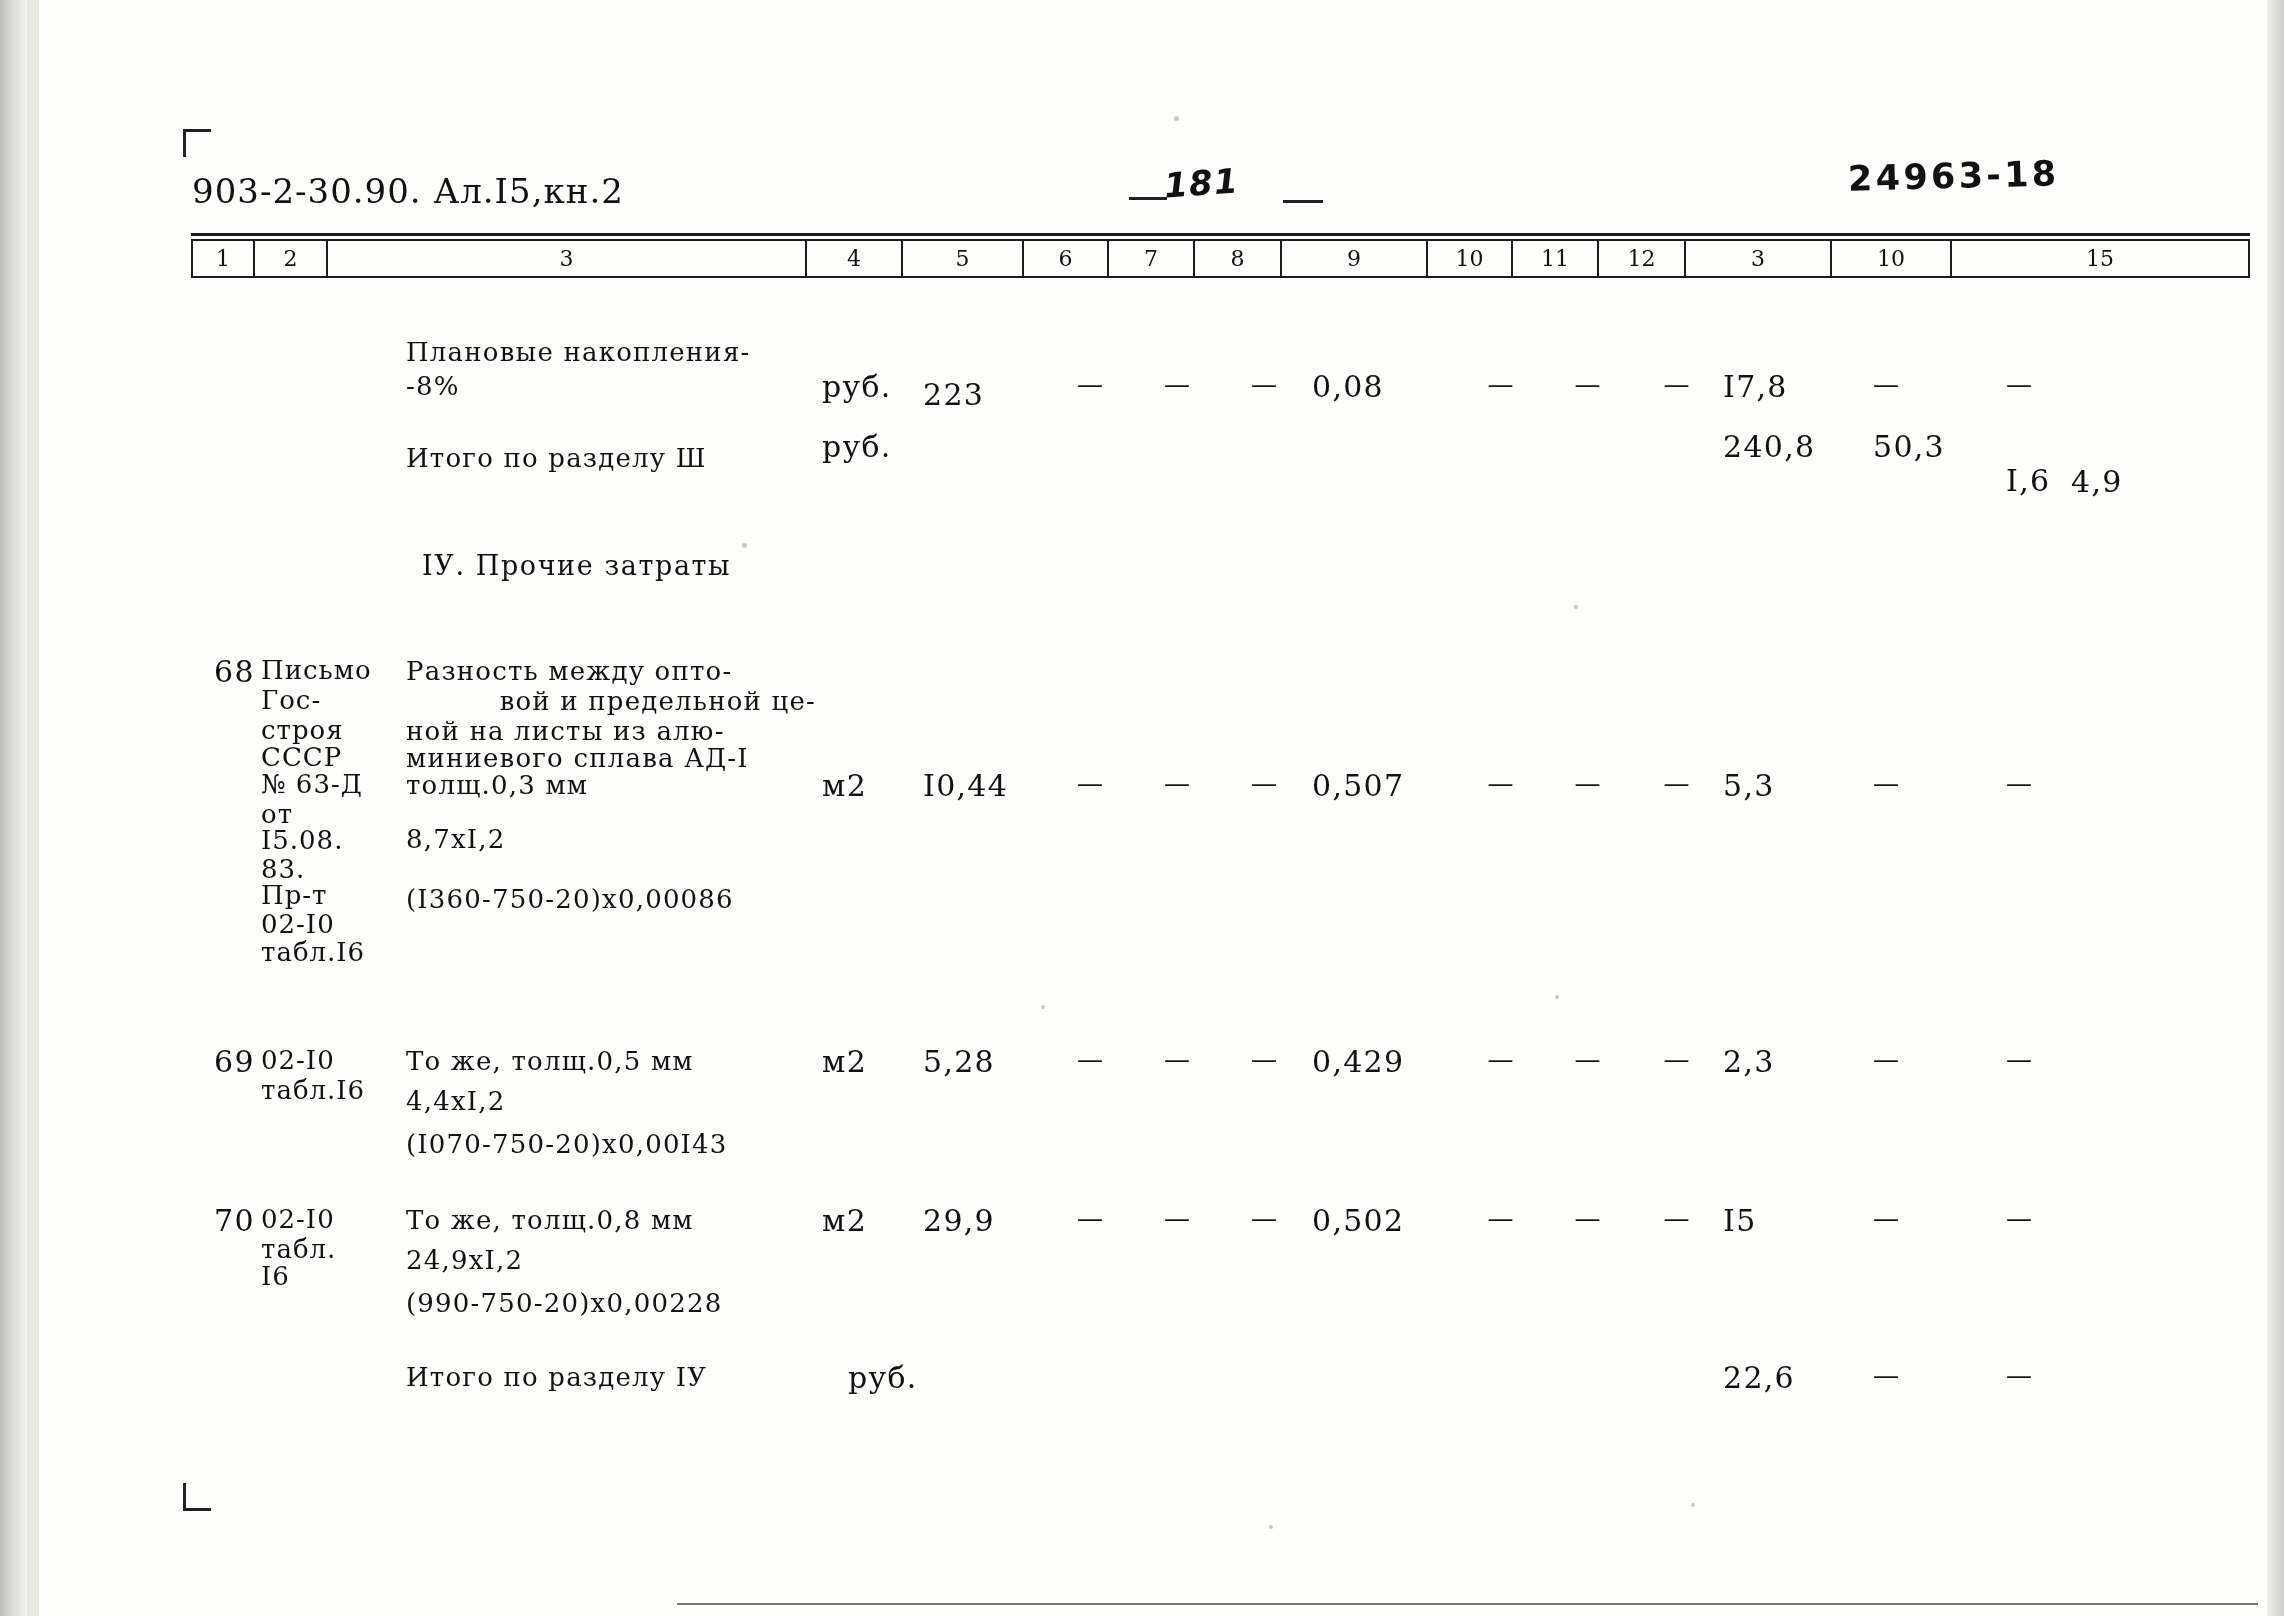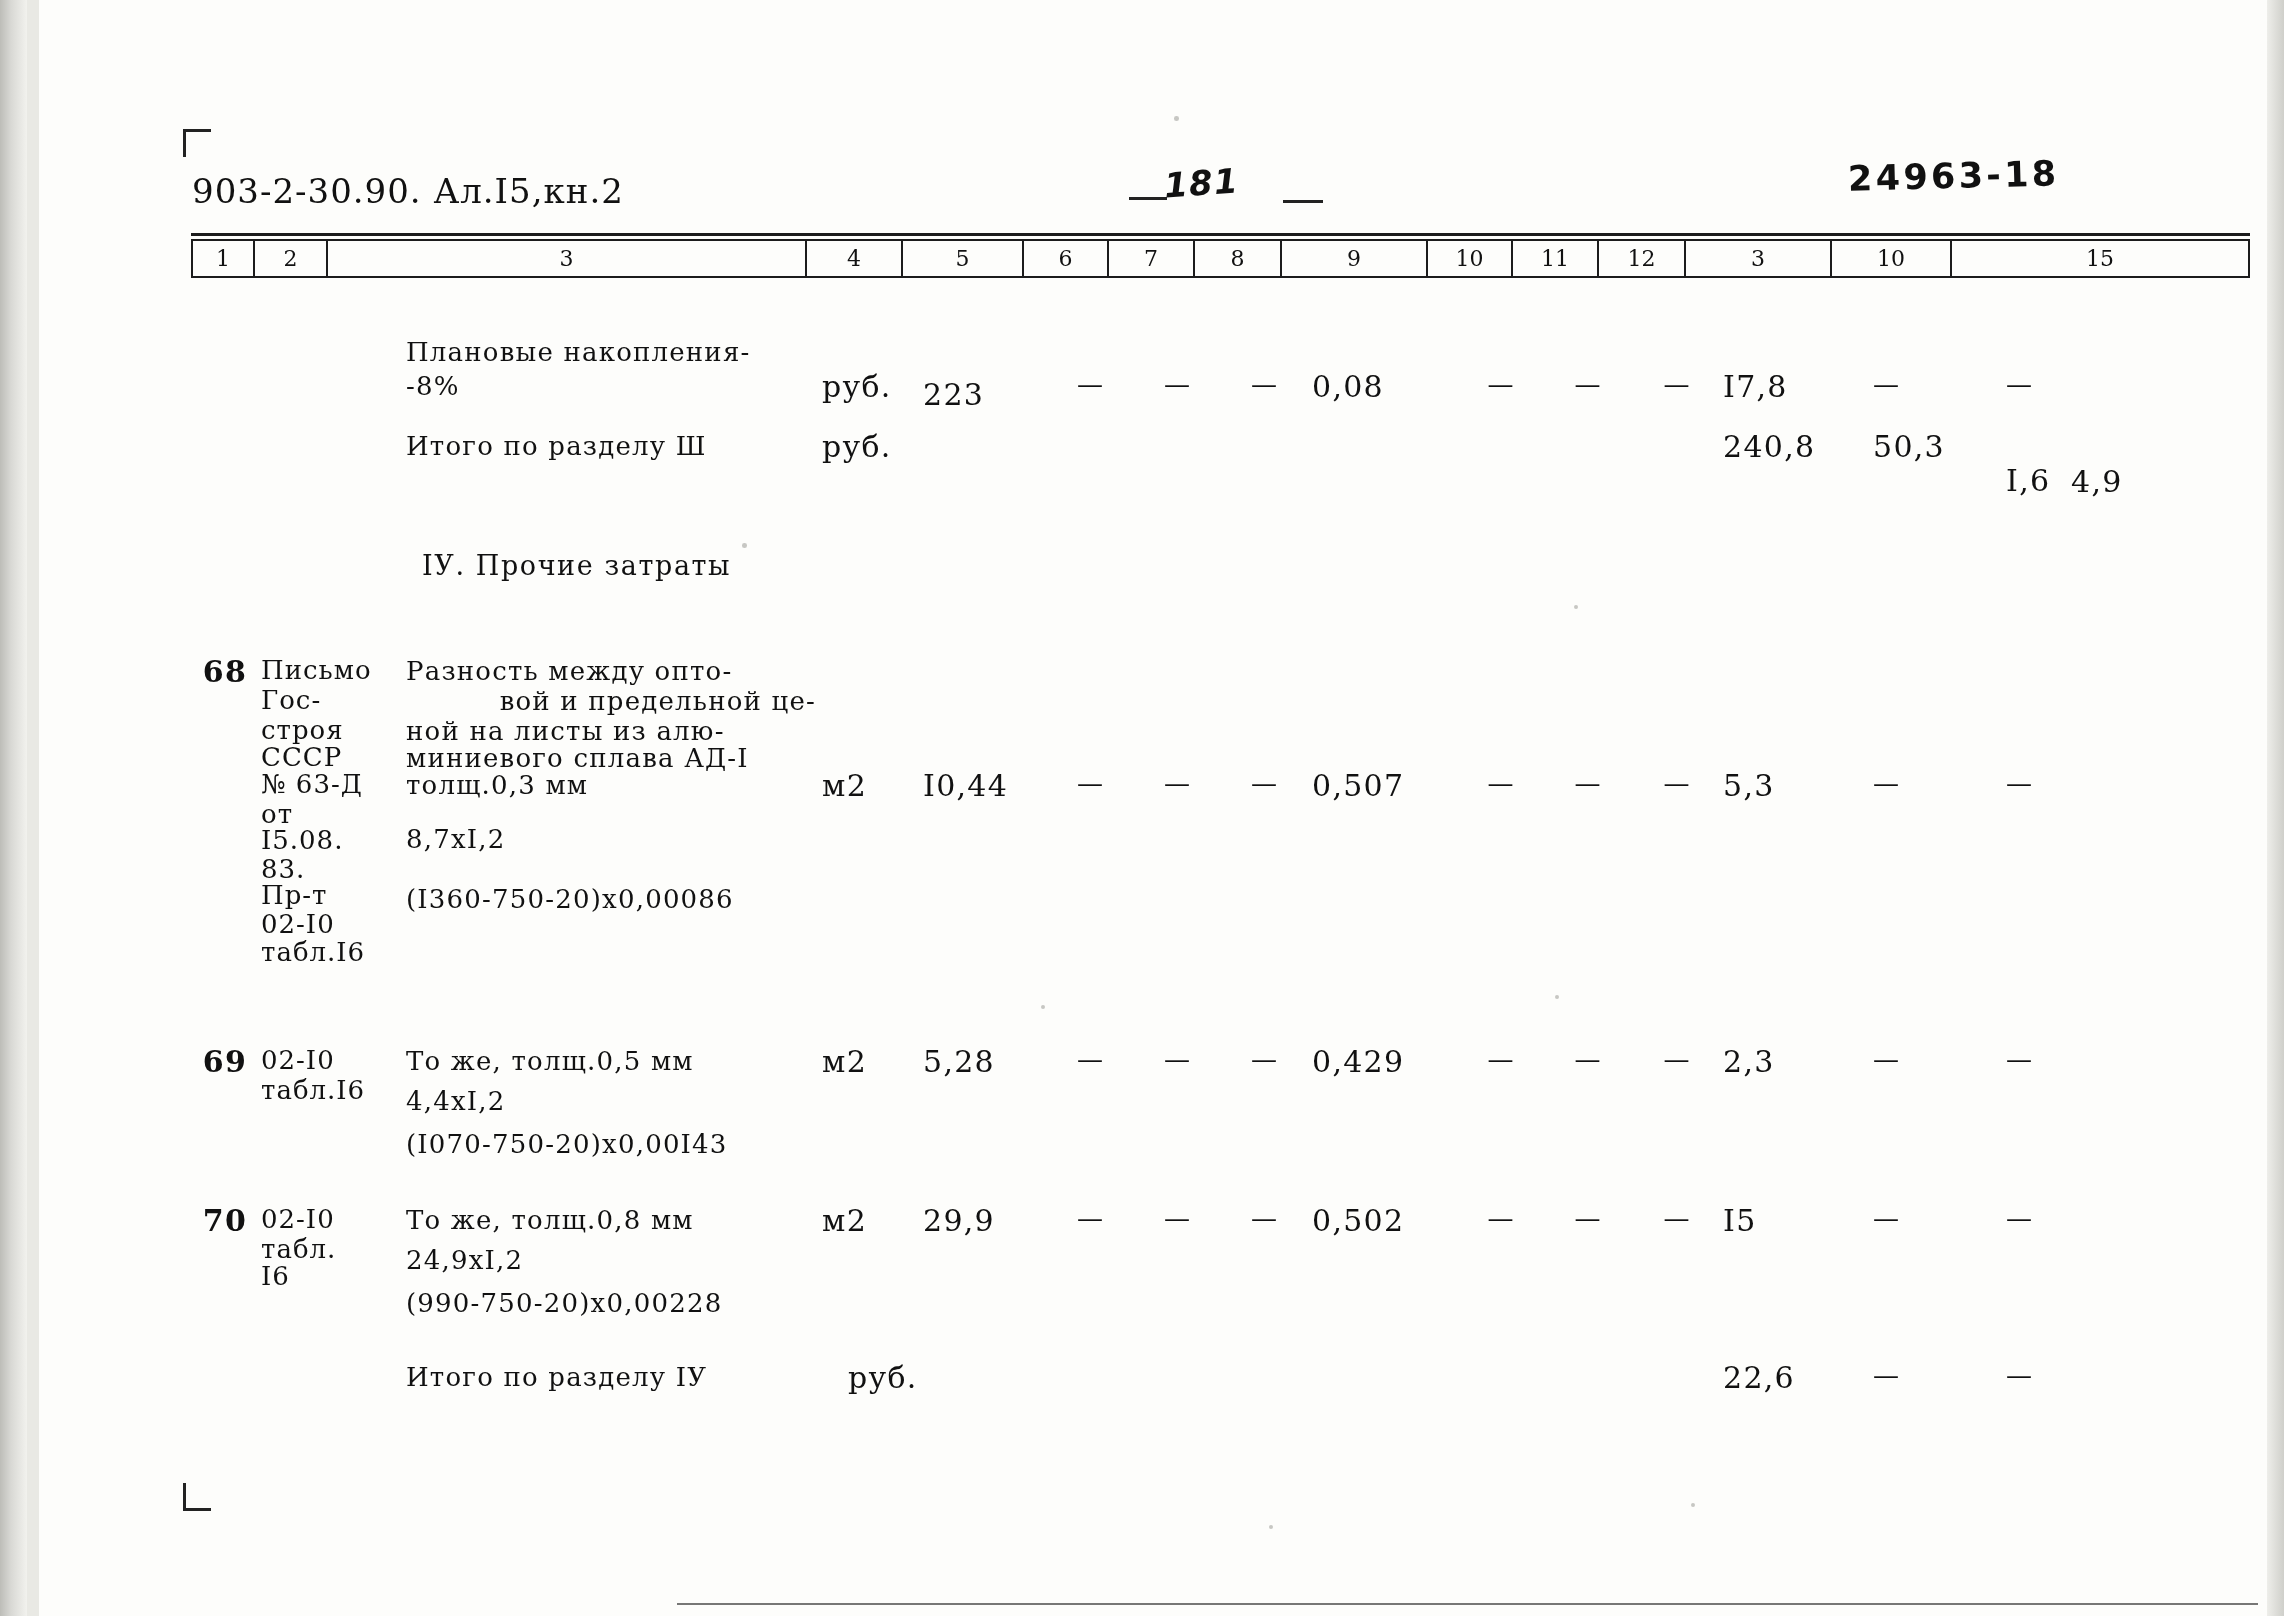--- a/index.html
+++ b/index.html
@@ -85,21 +85,21 @@
   .colcell:last-child{border-right:none;}
 
   
   #body{
     position:absolute;left:191px;top:296px;width:2062px;height:1171px;
   }
   .row{position:absolute;width:100%;}
   .c{position:absolute;white-space:pre;font-family:"DejaVu Serif", serif;color:#111;}
 
   
-  .col1{left:3.9px;width:60px;text-align:center;font-weight:bold;}
+  .col1{left:3.9px;width:60px;text-align:right;}
   .col2{left:70px;width:133px;text-align:left;}
   .col3{left:215px;width:410px;text-align:left;}
   .col4{left:631px;width:88px;text-align:left;}
   .col5{left:732px;width:107px;text-align:left;}
   .col6{left:860px;width:78px;text-align:center;}
   .col7{left:947px;width:78px;text-align:center;}
   .col8{left:1034px;width:78px;text-align:center;}
   .col9{left:1121px;width:130px;text-align:left;}
   .col10{left:1269px;width:81px;text-align:center;}
   .col11{left:1356px;width:81px;text-align:center;}
@@ -167,21 +167,21 @@
     <div class="c col9 num" style="top:34px;">0,08</div>
     <div class="c col10 dash" style="top:34px;">—</div>
     <div class="c col11 dash" style="top:34px;">—</div>
     <div class="c col12 dash" style="top:34px;">—</div>
     <div class="c col13 num" style="top:34px;">I7,8</div>
     <div class="c col14 dash" style="top:34px;">—</div>
     <div class="c col15 dash" style="top:34px;">—</div>
   </div>
 
   <div class="row" style="top:133px;">
-    <div class="c col3 desc" style="top:0px;">Итого по разделу Ш</div>
+    <div class="c col3 desc" style="top:12px;">Итого по разделу Ш</div>
     <div class="c col4 num" style="top:0px;">руб.</div>
     <div class="c col13 num" style="top:0px;">240,8</div>
     <div class="c col14 num" style="top:0px;">50,3</div>
     <div class="c col15 num" style="top:0px;">
       <span class="topline">4,9</span>
     </div>
     <div class="c col15 num" style="top:34px;">I,6</div>
   </div>
 
   <div class="c section-title" style="left:231px;top:254px;">IУ. Прочие затраты</div>

